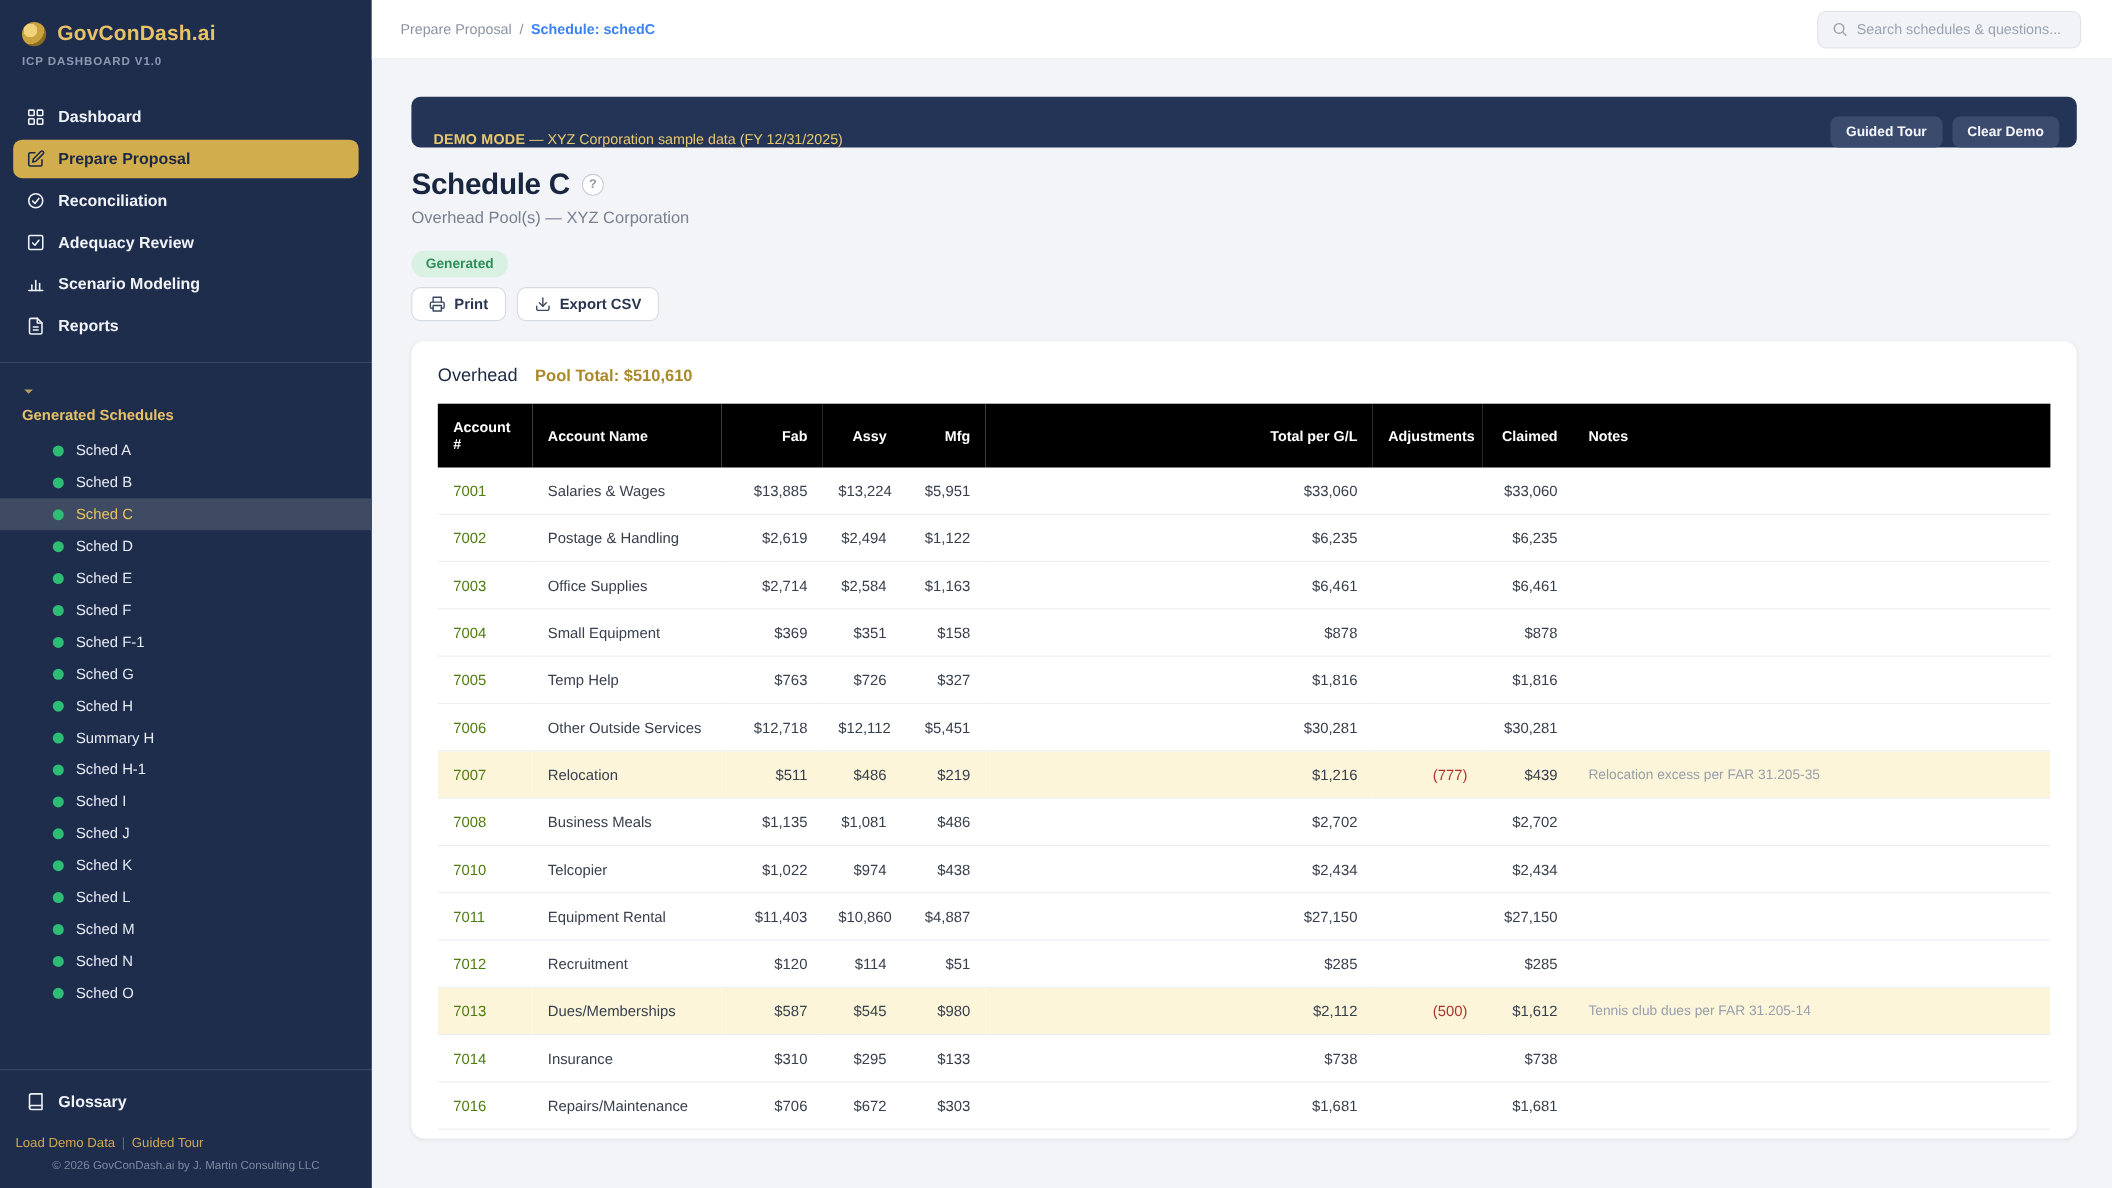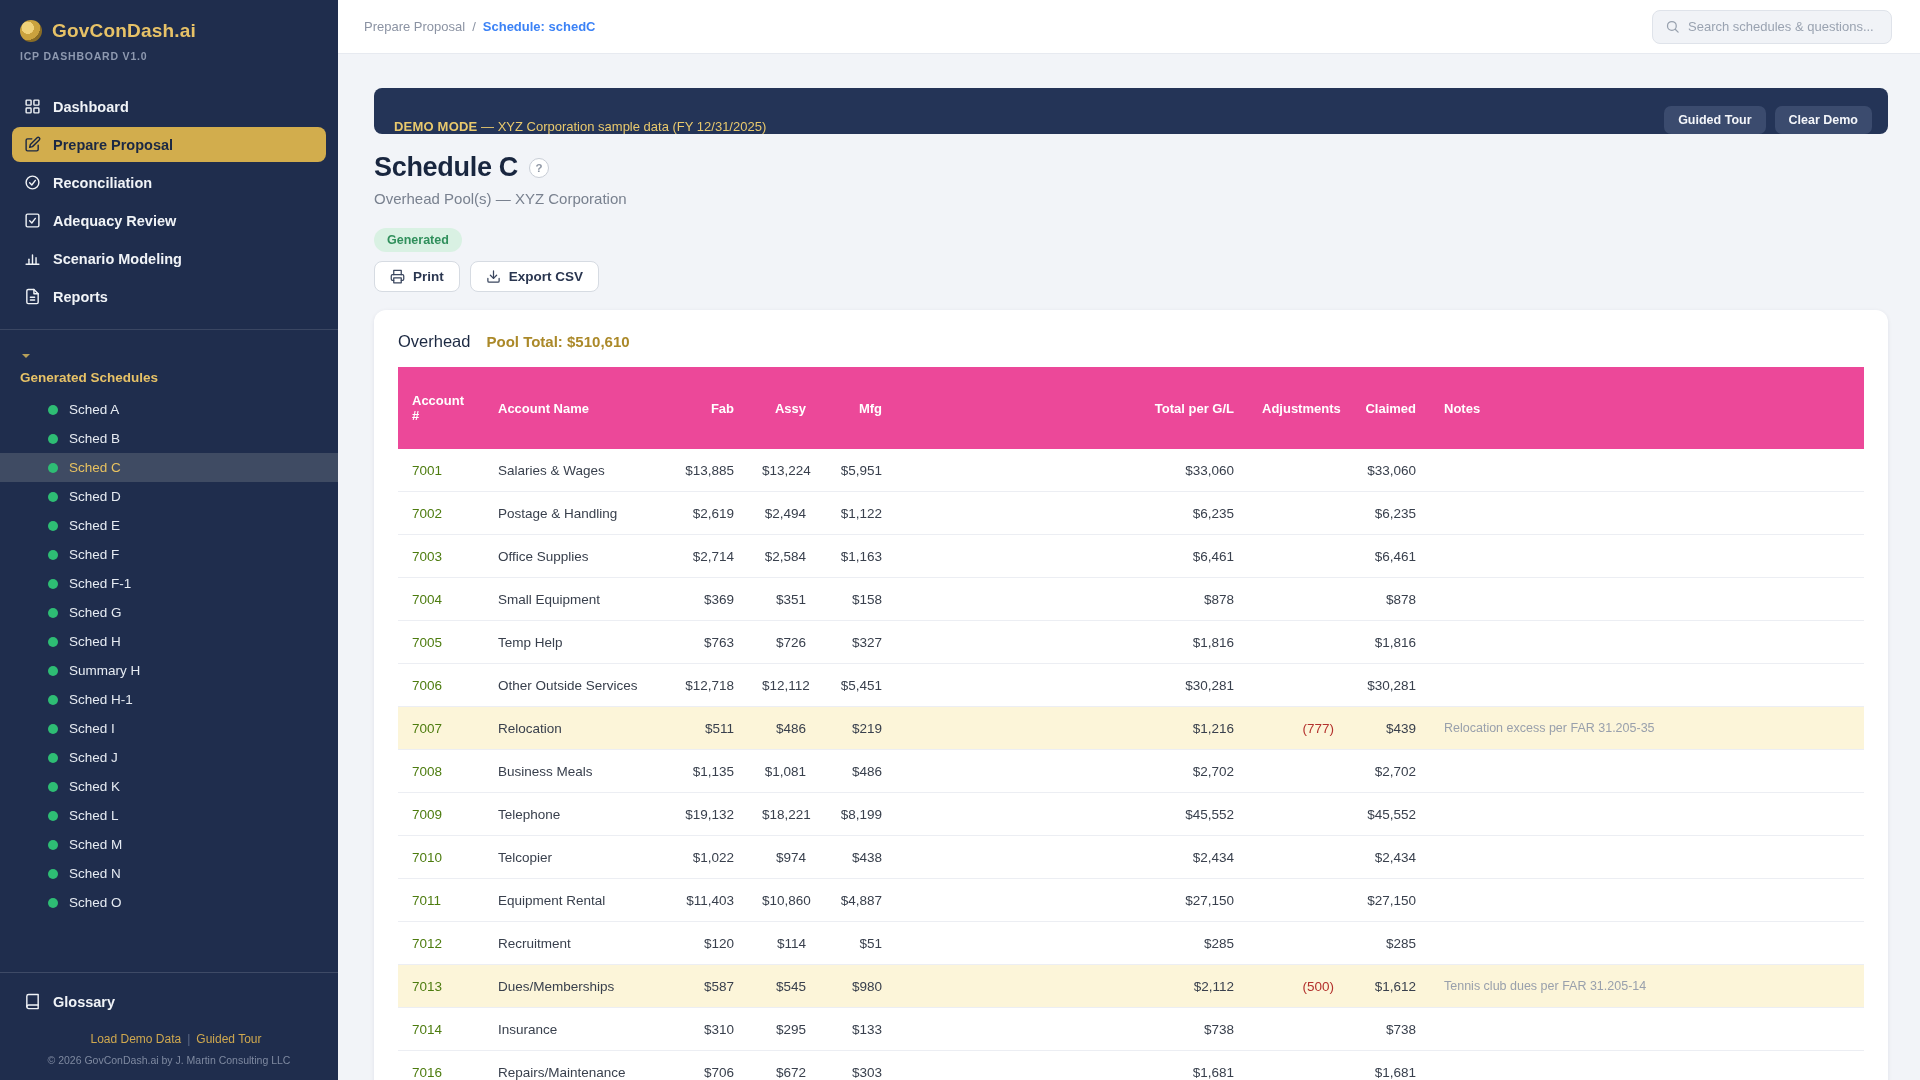--- a/index.html
+++ b/index.html
@@ -28,21 +28,21 @@
   .sched-section { flex:1; overflow:hidden; }
   .sched-header { display:flex; align-items:flex-start; gap:8px; padding:8px 20px 10px 20px;
     color:#e7c267; font-size:13.5px; font-weight:800; cursor:pointer;flex-direction:column; }
   .sched-header svg { width:12px; height:12px; }
   .sched-item { display:flex; align-items:center; gap:11px; padding:7px 16px 7px 48px;
     font-size:13.5px; color:#e6ebf2; cursor:pointer; }
   .sched-item .dot { width:10px; height:10px; border-radius:50%; background:#2ebd74; flex:none; }
   .sched-item.active { background:#3f4b63; color:#e8c260; }
 
   .side-footer { border-top:1px solid rgba(255,255,255,.14); padding-top:8px; }
-  .footer-links { text-align:center; font-size:12px; color:#cfa84f; padding:10px 0 4px 14px; }
+  .footer-links { font-size:12px; color:#cfa84f; padding:10px 0 4px 14px; }
   .footer-links .sep { color:#5d6a85; padding:0 6px; }
   .footer-links span[data-interactable="true"] { cursor:pointer; }
   .copyright { text-align:center; font-size:10.5px; color:#7e89a0; padding:4px 8px 14px 8px; }
 
   
   .main { flex:1; min-width:0; display:flex; flex-direction:column; }
   .topbar { height:54px; flex:none; background:#fff; border-bottom:1px solid #e7eaf0;
     display:flex; align-items:center; justify-content:space-between; padding:0 28px 0 26px; }
   .breadcrumb { font-size:13px; color:#8b93a3; display:flex; gap:7px; align-items:center; }
   .breadcrumb .crumb-parent { cursor:pointer; }
@@ -80,22 +80,22 @@
   .action-btn svg { width:15px; height:15px; color:#3a465e; }
 
   
   .card { background:#fff; border-radius:12px; box-shadow:0 1px 4px rgba(20,30,60,.08);
     padding:22px 24px 8px 24px; margin-top:18px; }
   .pool-head { display:flex; align-items:baseline; gap:16px; margin-bottom:16px; }
   .pool-name { font-size:16.5px; font-weight:400; color:#1c2942; }
   .pool-total { font-size:15px; font-weight:800; color:#ab8929; }
 
   table { width:100%; border-collapse:collapse; table-layout:fixed; }
-  thead th { background:#ec4899; color:#fff; font-size:13px; font-weight:700;
-    padding:26px 14px; text-align:left; }
+  thead th { background:#000000; color:#fff; font-size:13px; font-weight:700;
+    padding:14px 14px; text-align:left; }
   thead th.num { text-align:right; }
   tbody td { padding:13.5px 14px; font-size:13.5px; color:#39404d;
     border-bottom:1px solid #eceef3; overflow:hidden; white-space:nowrap; }
   tbody td.num { text-align:right; }
   tbody td.acct { color:#4d7c0f; }
   tbody td.adj { color:#b3312d; }
   tbody td.note { color:#99a0ac; font-size:12.5px; }
   tr.hl td { background:#fcf5d9; }
 
   col.c-acct{width:86px;} col.c-name{width:172px;} col.c-fab{width:92px;}
@@ -457,31 +457,20 @@
                 <td data-interactable="false">Business Meals</td>
                 <td class="num" data-interactable="false">$1,135</td>
                 <td class="num" data-interactable="false">$1,081</td>
                 <td class="num" data-interactable="false">$486</td>
                 <td class="num" data-interactable="false">$2,702</td>
                 <td class="num adj" data-interactable="false"></td>
                 <td class="num" data-interactable="false">$2,702</td>
                 <td class="note" data-interactable="false"></td>
               </tr>
               <tr data-interactable="false">
-                <td class="acct" data-interactable="false">7009</td>
-                <td data-interactable="false">Telephone</td>
-                <td class="num" data-interactable="false">$19,132</td>
-                <td class="num" data-interactable="false">$18,221</td>
-                <td class="num" data-interactable="false">$8,199</td>
-                <td class="num" data-interactable="false">$45,552</td>
-                <td class="num adj" data-interactable="false"></td>
-                <td class="num" data-interactable="false">$45,552</td>
-                <td class="note" data-interactable="false"></td>
-              </tr>
-              <tr data-interactable="false">
                 <td class="acct" data-interactable="false">7010</td>
                 <td data-interactable="false">Telcopier</td>
                 <td class="num" data-interactable="false">$1,022</td>
                 <td class="num" data-interactable="false">$974</td>
                 <td class="num" data-interactable="false">$438</td>
                 <td class="num" data-interactable="false">$2,434</td>
                 <td class="num adj" data-interactable="false"></td>
                 <td class="num" data-interactable="false">$2,434</td>
                 <td class="note" data-interactable="false"></td>
               </tr>

